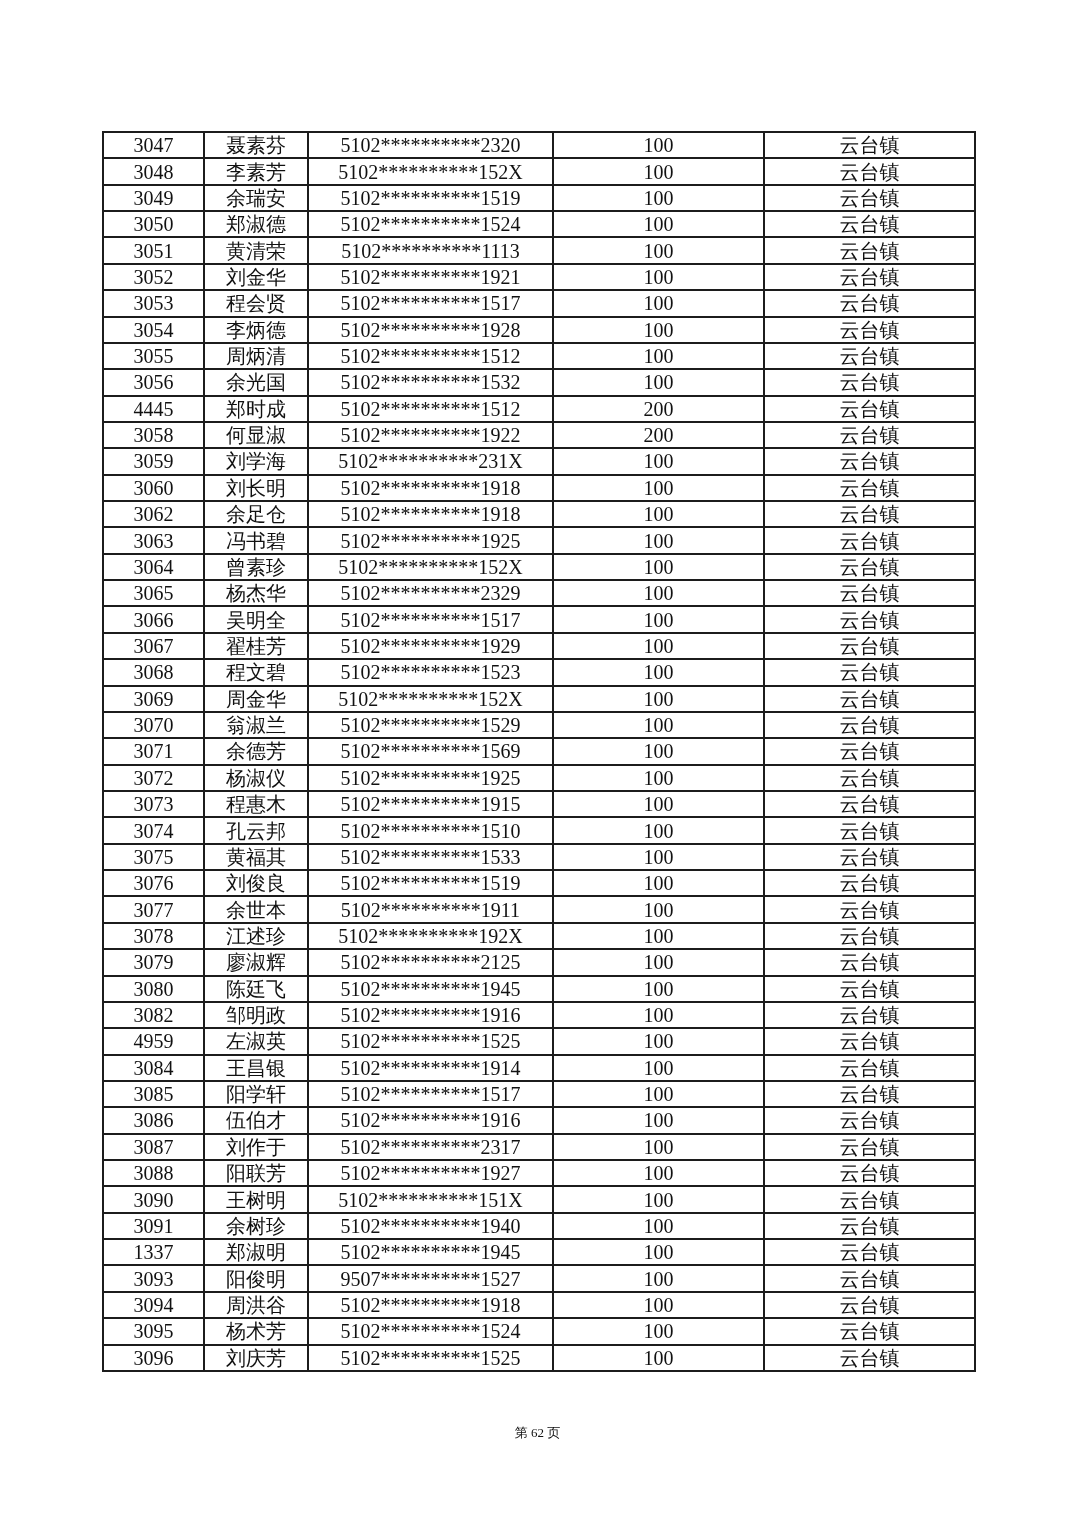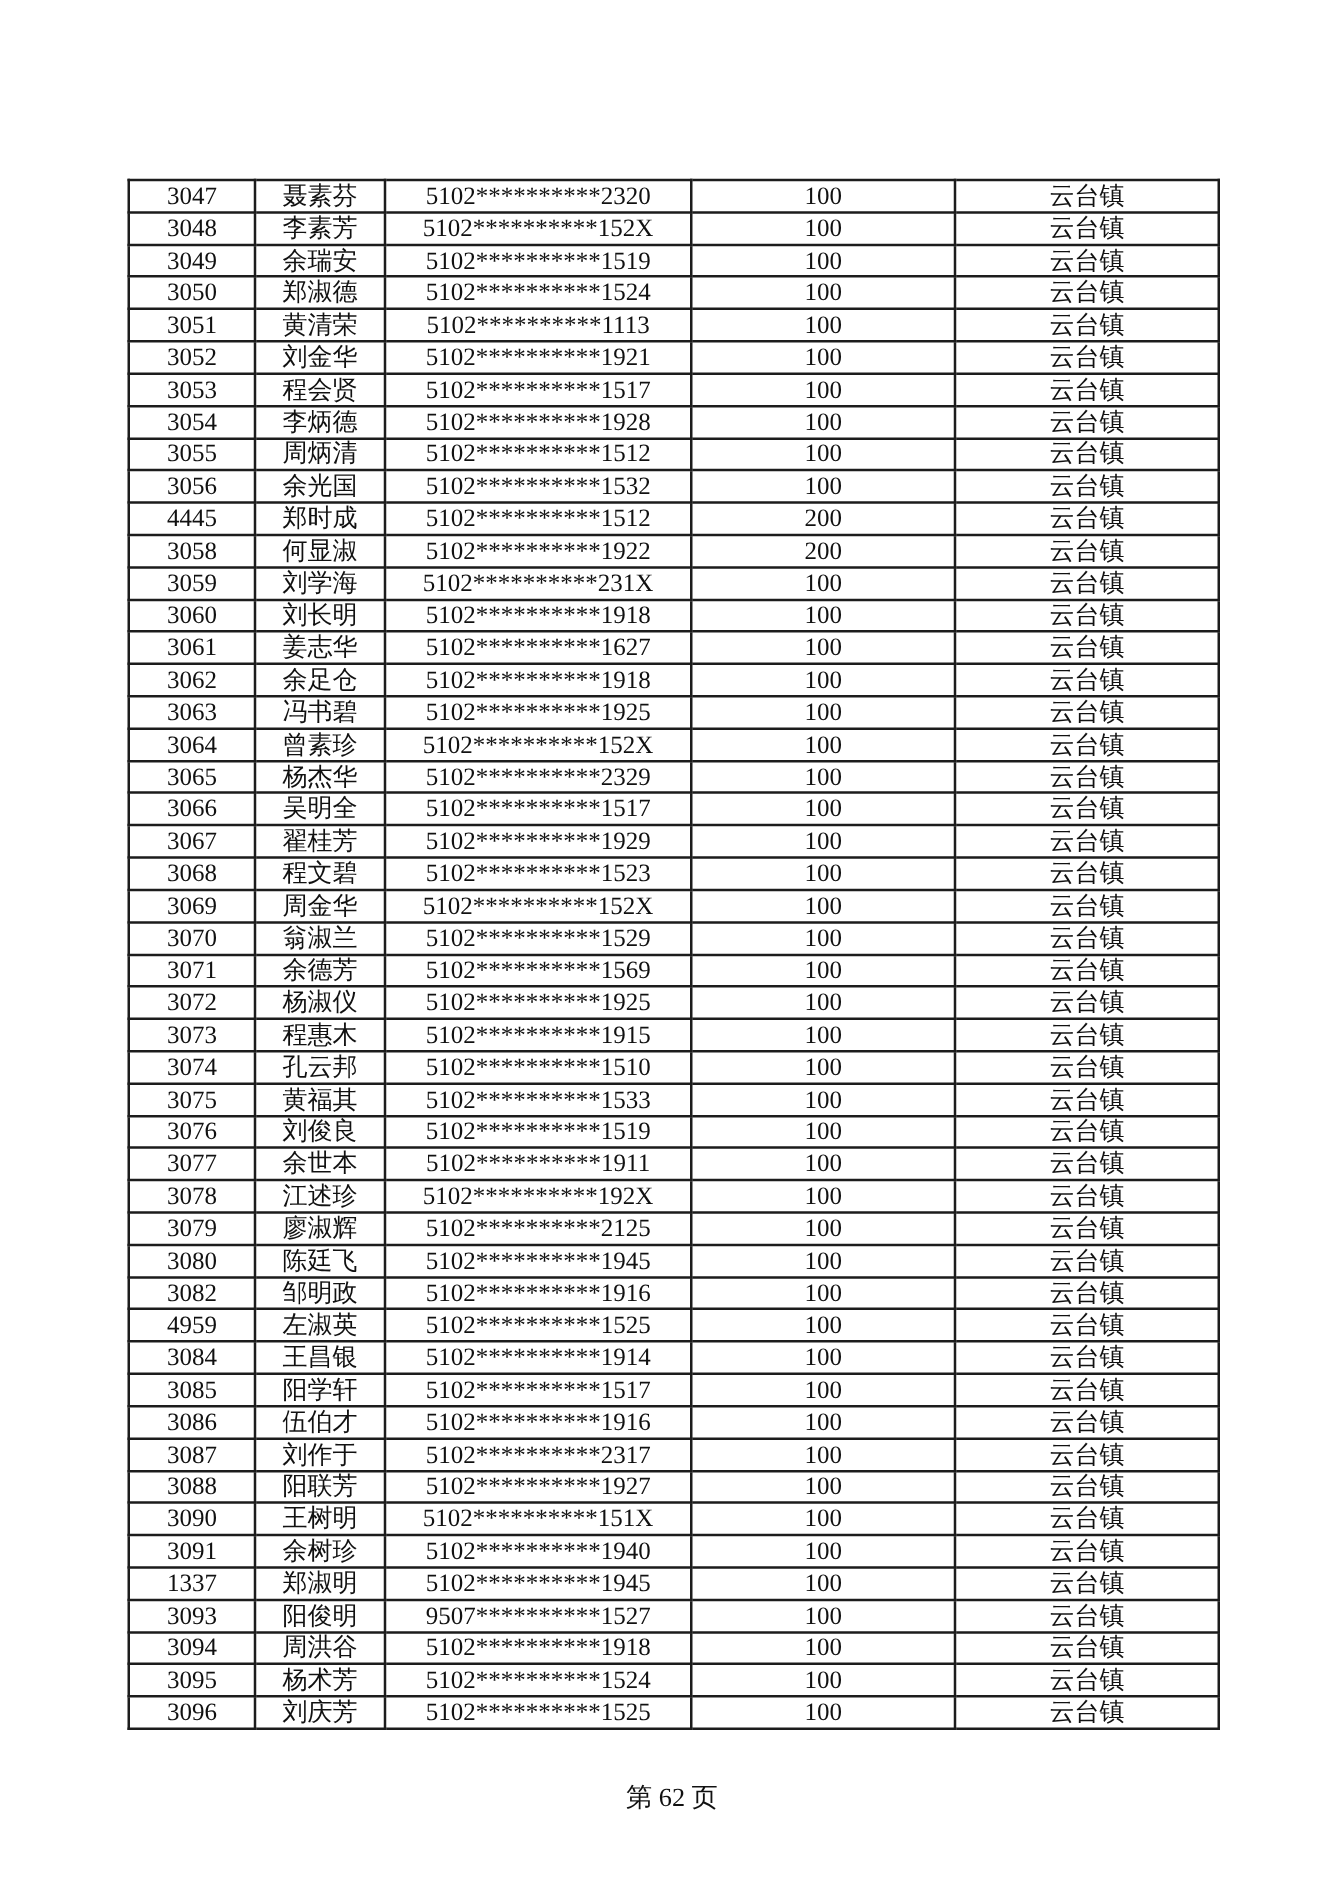--- a/index.html
+++ b/index.html
@@ -17,21 +17,20 @@
     overflow: hidden;
   }
   table.roster {
     position: absolute;
     left: 102px;
     top: 131px;
     width: 872px;
     height: 1241px;
     border-collapse: collapse;
     table-layout: fixed;
-    margin-top: 12px;
   }
   table.roster td {
     border: 2px solid #1c1c1c;
     text-align: center;
     vertical-align: middle;
     font-size: 20px;
     line-height: 1;
     padding: 0;
     white-space: nowrap;
     overflow: hidden;
@@ -40,21 +39,21 @@
   col.c-name   { width: 104px; }
   col.c-id     { width: 245px; }
   col.c-amount { width: 211px; }
   col.c-town   { width: 211px; }
   .footer {
     position: absolute;
     left: 0;
     top: 1424px;
     width: 100%;
     text-align: center;
-    font-size: 21px;
+    font-size: 13px;
     color: #111111;
   }
 </style>
 </head>
 <body>
 
 <div class="page">
 
   <table class="roster">
     <colgroup>
@@ -158,27 +157,20 @@
         <td>云台镇</td>
       </tr>
         <tr>
         <td>3060</td>
         <td>刘长明</td>
         <td>5102**********1918</td>
         <td>100</td>
         <td>云台镇</td>
       </tr>
         <tr>
-        <td>3061</td>
-        <td>姜志华</td>
-        <td>5102**********1627</td>
-        <td>100</td>
-        <td>云台镇</td>
-      </tr>
-        <tr>
         <td>3062</td>
         <td>余足仓</td>
         <td>5102**********1918</td>
         <td>100</td>
         <td>云台镇</td>
       </tr>
         <tr>
         <td>3063</td>
         <td>冯书碧</td>
         <td>5102**********1925</td>

